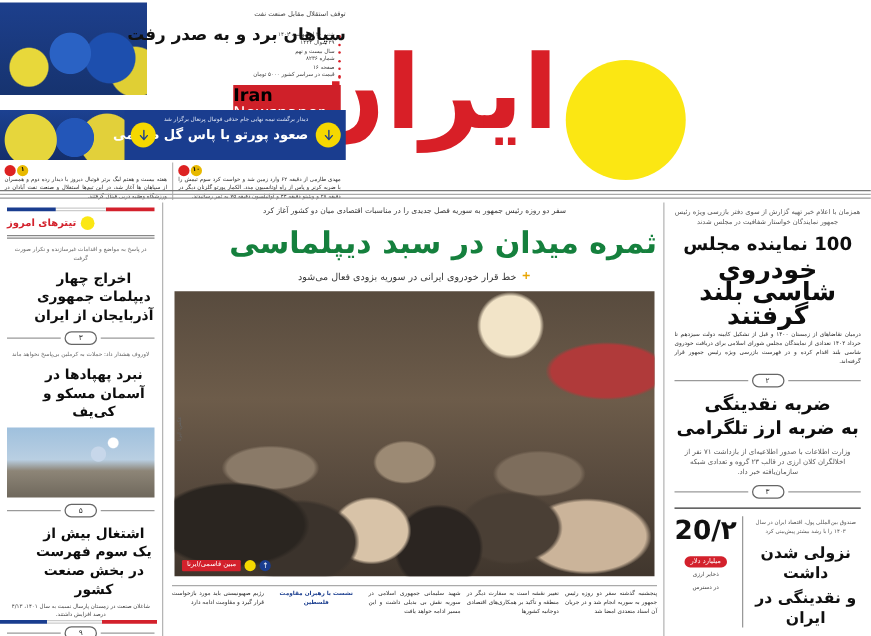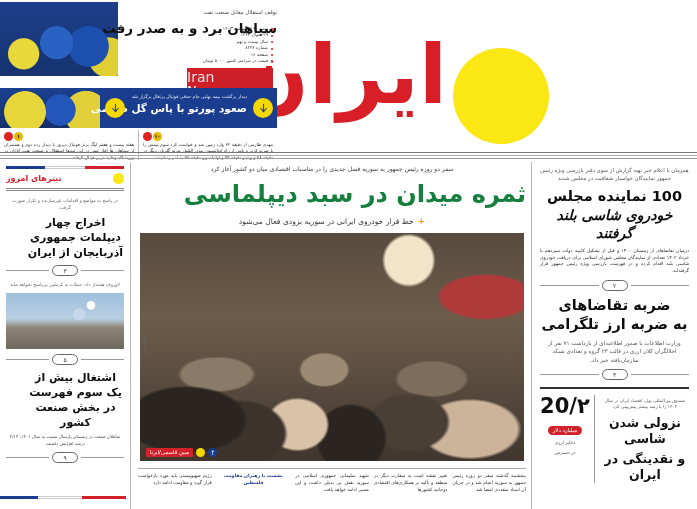--- a/index.html
+++ b/index.html
@@ -34,21 +34,21 @@
     padding-right: 5px;
   }
   .mi-line::before {
     content: ""; position: absolute; right: 0; top: 2.4px;
     width: 2.2px; height: 2.2px; background: #d81f27; border-radius: 50%;
   }
   .iran-badge {
     margin-top: 4px; background: #cf2029; width: 86px; height: 30px;
     padding: 2px 4px 0 0; direction: ltr; text-align: left;
   }
-  .iran-badge .l1 { font-size: 14px; line-height: 14px; font-weight: 400; color: #e5e5e5; }
+  .iran-badge .l1 { font-size: 14px; line-height: 14px; font-weight: 700; color: #000000; }
   .iran-badge .l2 { font-size: 13px; line-height: 14px; font-weight: 400; color: #fff; }
   .issn { direction: ltr; text-align: left; margin-top: 3px; }
   .issn div { font-size: 5.2px; line-height: 7px; color: #222; font-weight: 700; }
   .issn .url { color: #1b3e8f; font-size: 7.4px; line-height: 10px; font-weight: 700; }
 
   
   .sports { position: absolute; left: 0; top: 0; width: 277px; height: 160px; }
   .sp-lead { position: absolute; left: 0; top: 2px; width: 277px; height: 74px; }
   .sp-photo {
     position: absolute; left: 0; top: 0; width: 118px; height: 74px;
@@ -103,21 +103,21 @@
   .col-right { position: absolute; right: 0; top: 0; width: 165px; height: 347px; padding: 4px 8px 0 8px; }
   .col-mid   { position: absolute; right: 165px; top: 0; width: 400px; height: 347px; padding: 0 6px; }
   .col-left  { position: absolute; right: 565px; top: 0; width: 132px; height: 347px; padding: 4px 8px 0 6px; }
 
   .vline-a { position: absolute; right: 165px; top: 0; width: 0.7px; height: 347px; background: #b5b5b5; }
   .vline-b { position: absolute; right: 566px; top: 0; width: 0.7px; height: 347px; background: #b5b5b5; }
 
   
   .r-kicker { font-size: 5.4px; line-height: 8.4px; color: #555; text-align: center; margin-bottom: 4px; }
   .r-head { font-size: 14.5px; line-height: 19px; font-weight: 700; color: #0d0d0d; text-align: center; }
-  .r-head.sm { font-size: 14px; line-height: 18.5px; font-style: italic; }
+  .r-head.sm { font-size: 20px; line-height: 18.5px; }
   .r-body { font-size: 4.6px; line-height: 6.8px; color: #2b2b2b; text-align: justify; margin-top: 5px; }
   .r-sep { height: 1px; background: #9a9a9a; margin: 7px 0 6px; }
   .r-sep.thick { height: 1.6px; background: #333; }
   .r-deck { font-size: 5.6px; line-height: 8.4px; color: #555; text-align: center; margin-top: 5px; }
 
   .pagemark { display: flex; align-items: center; gap: 3px; justify-content: center; margin: 5px 0; }
   .pagemark .line { flex: 1; height: 0.7px; background: #9a9a9a; }
   .pagemark .chip {
     width: 26px; height: 11px; border: 0.7px solid #666; border-radius: 7px;
     font-size: 6px; line-height: 10px; text-align: center; color: #333; white-space: nowrap;
@@ -183,21 +183,21 @@
   .bottom-strip { margin-top: 7px; border-top: 0.7px solid #aaa; padding-top: 4px; display: flex; direction: rtl; gap: 5px; }
   .bs-item { flex: 1; font-size: 4.6px; line-height: 6.8px; color: #2b2b2b; text-align: justify; }
   .bs-item.link { color: #1b3e8f; font-weight: 700; text-align: center; }
 
   
   .tri-bar { display: flex; height: 3px; width: 100%; margin-bottom: 4px; }
   .tri-bar .s { flex: 1; }
   .tri-bar .red { background: #d3212c; }
   .tri-bar .white { background: #fff; border-top: 0.5px solid #ccc; border-bottom: 0.5px solid #ccc; }
   .tri-bar .blue { background: #1a3d8f; }
-  .today-row { display: flex; align-items: center; justify-content: space-between; gap: 4px; }
+  .today-row { display: flex; align-items: center; justify-content: flex-end; gap: 4px; }
   .today-label { font-size: 8px; line-height: 11px; font-weight: 700; color: #d3212c; }
   .today-dot { width: 11px; height: 11px; border-radius: 50%; background: #fbe713; }
   .dbl-rule { height: 3px; border-top: 0.7px solid #888; border-bottom: 0.7px solid #888; margin: 4px 0 6px; }
 
   .l-kicker { font-size: 4.6px; line-height: 7px; color: #666; text-align: center; }
   .l-head { font-size: 11px; line-height: 15px; font-weight: 700; color: #0d0d0d; text-align: center; margin-top: 4px; margin-left: 21px; }
   .l-body { font-size: 4.4px; line-height: 6.6px; color: #444; text-align: center; margin-top: 4px; }
   .l-photo {
     width: 100%; height: 56px; margin-top: 5px;
     background:
@@ -297,35 +297,35 @@
       <div class="r-kicker">همزمان با اعلام خبر تهیه گزارش از سوی دفتر بازرسی ویژه رئیس جمهور نمایندگان خواستار شفافیت در مجلس شدند</div>
       <div class="r-head">100 نماینده مجلس</div>
       <div class="r-head sm">خودروی شاسی بلند گرفتند</div>
       <div class="r-body">درمیان تقاضاهای از زمستان ۱۴۰۰ و قبل از تشکیل کابینه دولت سیزدهم تا خرداد ۱۴۰۲ تعدادی از نمایندگان مجلس شورای اسلامی برای دریافت خودروی شاسی بلند اقدام کرده و در فهرست بازرسی ویژه رئیس جمهور قرار گرفته‌اند.</div>
       <div class="pagemark">
         <span class="line"></span>
         <span class="chip">۲</span>
         <span class="line"></span>
       </div>
 
-      <div class="r-head">ضربه تقاضاهای</div>
+      <div class="r-head">ضربه نقدینگی</div>
       <div class="r-head">به ضربه ارز تلگرامی</div>
       <div class="r-deck">وزارت اطلاعات با صدور اطلاعیه‌ای از بازداشت ۷۱ نفر از اخلالگران کلان ارزی در قالب ۲۳ گروه و تعدادی شبکه سازمان‌یافته خبر داد.</div>
       <div class="pagemark">
         <span class="line"></span>
         <span class="chip">۳</span>
         <span class="line"></span>
       </div>
 
       <div class="r-sep thick"></div>
 
       <div class="cur-box">
         <div class="cur-left">
           <div class="cur-k">صندوق بین‌المللی پول، اقتصاد ایران در سال ۱۴۰۳ را با رشد بیشتر پیش‌بینی کرد</div>
-          <div class="cur-h">نزولی شدن شاسی</div>
+          <div class="cur-h">نزولی شدن داشت</div>
           <div class="cur-h">و نقدینگی در ایران</div>
         </div>
         <div class="cur-right">
           <div class="cur-num">20/۲</div>
           <div class="cur-pill">میلیارد دلار</div>
           <div class="cur-sub">ذخایر ارزی</div>
           <div class="cur-sub">در دسترس</div>
         </div>
       </div>
 
@@ -374,20 +374,21 @@
         <div class="l-head">اخراج چهار دیپلمات جمهوری آذربایجان از ایران</div>
       </div>
       <div class="pagemark">
         <span class="line"></span>
         <span class="chip">۳</span>
         <span class="line"></span>
       </div>
 
       <div>
         <div class="l-kicker">لاوروف هشدار داد: حملات به کرملین بی‌پاسخ نخواهد ماند</div>
+        <div class="l-head">نبرد پهپادها در آسمان مسکو و کی‌یف</div>
         <div class="l-photo"></div>
       </div>
       <div class="pagemark">
         <span class="line"></span>
         <span class="chip">۵</span>
         <span class="line"></span>
       </div>
 
       <div>
         <div class="l-head">اشتغال بیش از یک سوم فهرست در بخش صنعت کشور</div>

